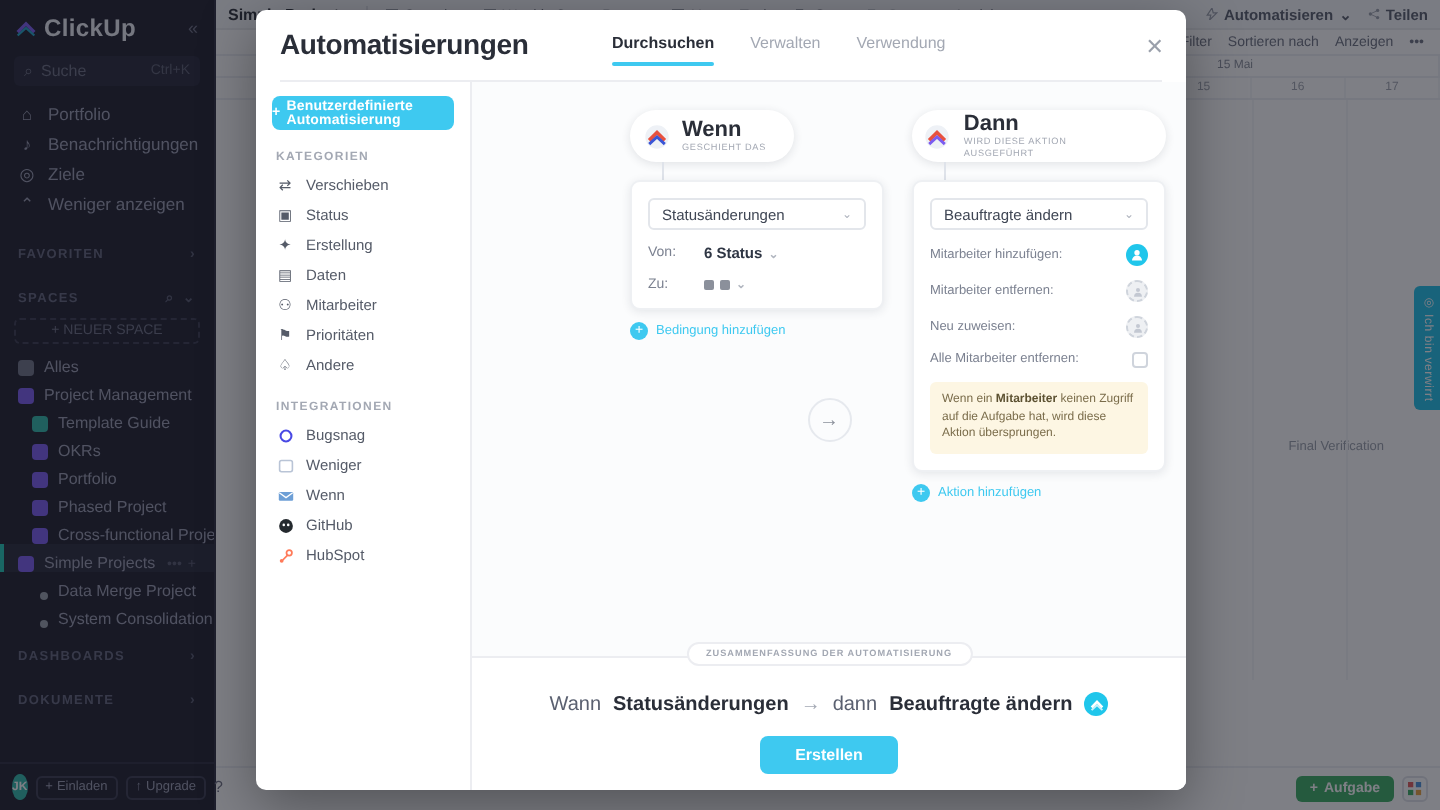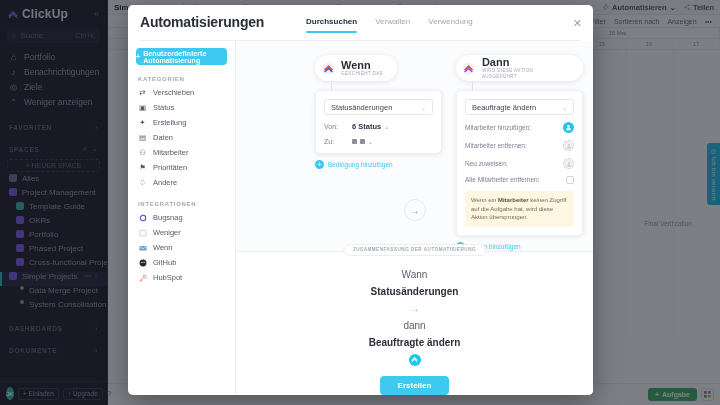--- a/index.html
+++ b/index.html
@@ -38,21 +38,21 @@
     display: flex; align-items: center; padding: 0 9px; height: 16px; margin-top: 6px;
     font-size: 6.5px; letter-spacing: .7px; color: #62647a; font-weight: 700;
   }
   .lsb-sec .chev { margin-left: auto; font-size: 7px; color: #55576b; }
   .lsb-sec .tools { margin-left: auto; display: flex; gap: 4px; font-size: 7px; color: #55576b; }
   .lsb-newspace {
     margin: 2px 7px; height: 13px; border: 1px dashed #3a3b4e; border-radius: 3px;
     display: flex; align-items: center; justify-content: center; font-size: 7px; color: #6b6d80;
   }
   .lsb-item {
-    display: flex; align-items: flex-start; gap: 5px; padding: 0 9px; height: 14px;
+    display: flex; align-items: flex-end; gap: 5px; padding: 0 9px; height: 14px;
     font-size: 8px; color: #9a9cb0; white-space: nowrap; overflow: hidden;
   }
   .lsb-item.indent1 { padding-left: 16px; }
   .lsb-item.indent2 { padding-left: 20px; }
   .lsb-item.active { background: #262839; border-left: 2px solid #21c7b6; padding-left: 7px; }
   .sq { width: 8px; height: 8px; border-radius: 2px; flex: none; }
   .dot { width: 4px; height: 4px; border-radius: 50%; flex: none; }
   .lsb-item .trail { margin-left: auto; color: #55576b; font-size: 7px; display: flex; gap: 3px; }
   .lsb-bottom {
     position: absolute; left: 0; bottom: 0; width: 108px; height: 24px;
@@ -171,21 +171,21 @@
   }
 
   
   .summary { border-top: 1px solid #ecedf1; background: #fff; padding: 0 0 8px 0; position: relative; }
   .sum-badge {
     position: absolute; left: 50%; top: -8px; transform: translateX(-50%);
     background: #fff; border: 1px solid #ecedf1; border-radius: 9px; padding: 2px 9px;
     font-size: 4.6px; color: #a3a8b3; letter-spacing: .5px; text-align: center; line-height: 6px; font-weight: 700;
   }
   .sum-line { text-align: center; padding-top: 17px; font-size: 10px; color: #5a6070; display: flex;
-    align-items: center; justify-content: center; gap: 6px; flex-direction: column; }
+    align-items: center; justify-content: center; gap: 6px; }
   .sum-line b { color: #2a2e38; }
   .sum-ic { width: 12px; height: 12px; border-radius: 50%; background: #20c6eb; display:inline-flex;
     align-items:center; justify-content:center; }
   .create-wrap { display: flex; justify-content: center; margin-top: 10px; }
   .create-btn { background: #3ec9f0; color: #fff; font-size: 8px; font-weight: 700;
     border-radius: 4px; padding: 5px 18px; }
 </style>
 </head>
 <body>
 

